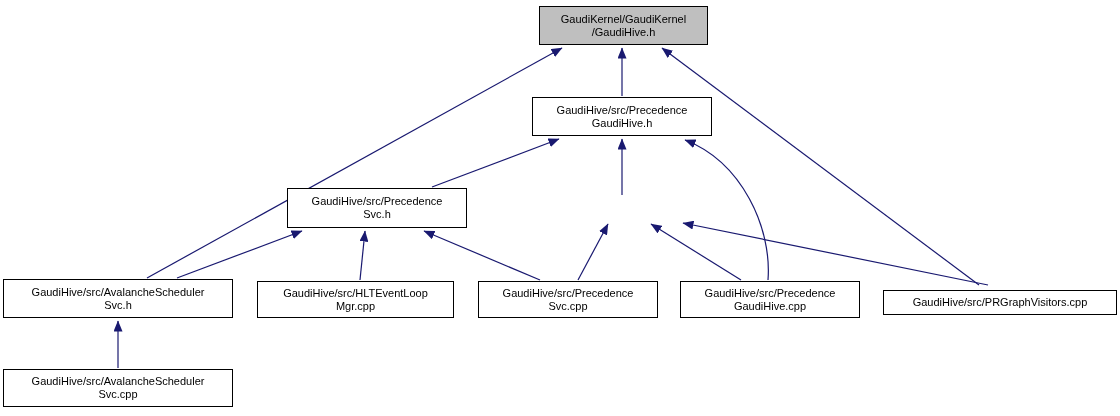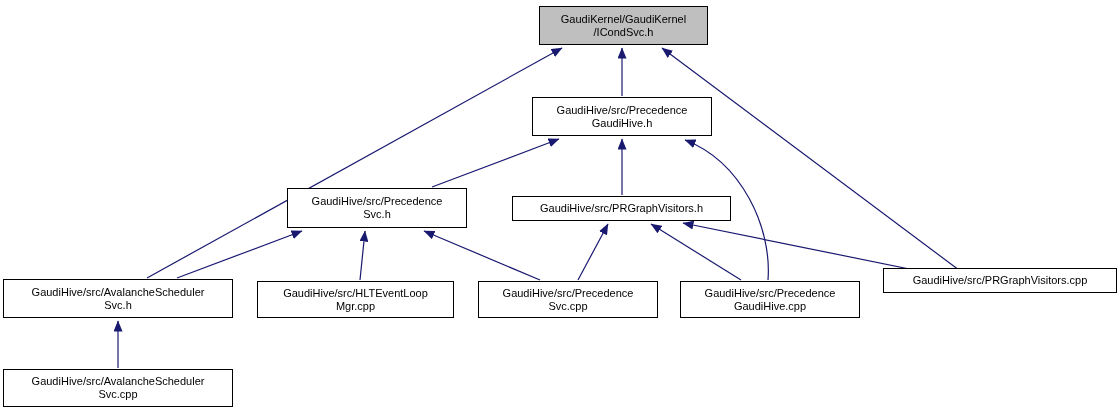--- a/index.html
+++ b/index.html
@@ -41,36 +41,33 @@
     <path d="M360,280 L365,231" marker-end="url(#arrow)" stroke="#191970"></path>
     <path d="M540,280 L424,231" marker-end="url(#arrow)" stroke="#191970"></path>
     <path d="M578,280 L608,224" marker-end="url(#arrow)" stroke="#191970"></path>
     <path d="M741,280 L651,224" marker-end="url(#arrow)" stroke="#191970"></path>
     <path d="M988,285 L683,223" marker-end="url(#arrow)" stroke="#191970"></path>
     <path d="M118,368 L118,321" marker-end="url(#arrow)" stroke="#191970"></path>
   </svg>
 
   <div class="node highlight" style="left:539px;top:6px;width:169px;height:39px;" title="">
     <span>GaudiKernel/GaudiKernel</span>
-    <span>/ICondSvc.h</span>
+    <span>/GaudiHive.h</span>
   </div>
 
   <div class="node" style="left:532px;top:97px;width:180px;height:39px;">
     <span>GaudiHive/src/Precedence</span>
     <span>GaudiHive.h</span>
   </div>
 
   <div class="node" style="left:287px;top:188px;width:180px;height:40px;">
     <span>GaudiHive/src/Precedence</span>
     <span>Svc.h</span>
   </div>
 
-  <div class="node" style="left:512px;top:196px;width:219px;height:25px;">
-    <span>GaudiHive/src/PRGraphVisitors.h</span>
-  </div>
 
   <div class="node" style="left:3px;top:279px;width:230px;height:39px;">
     <span>GaudiHive/src/AvalancheScheduler</span>
     <span>Svc.h</span>
   </div>
 
   <div class="node" style="left:257px;top:281px;width:197px;height:37px;">
     <span>GaudiHive/src/HLTEventLoop</span>
     <span>Mgr.cpp</span>
   </div>
@@ -78,21 +75,21 @@
   <div class="node" style="left:478px;top:281px;width:180px;height:37px;">
     <span>GaudiHive/src/Precedence</span>
     <span>Svc.cpp</span>
   </div>
 
   <div class="node" style="left:680px;top:281px;width:180px;height:37px;">
     <span>GaudiHive/src/Precedence</span>
     <span>GaudiHive.cpp</span>
   </div>
 
-  <div class="node" style="left:883px;top:268px;width:234px;height:25px;">
+  <div class="node" style="left:883px;top:290px;width:234px;height:25px;">
     <span>GaudiHive/src/PRGraphVisitors.cpp</span>
   </div>
 
   <div class="node" style="left:3px;top:369px;width:230px;height:38px;">
     <span>GaudiHive/src/AvalancheScheduler</span>
     <span>Svc.cpp</span>
   </div>
 
 </div>
 

